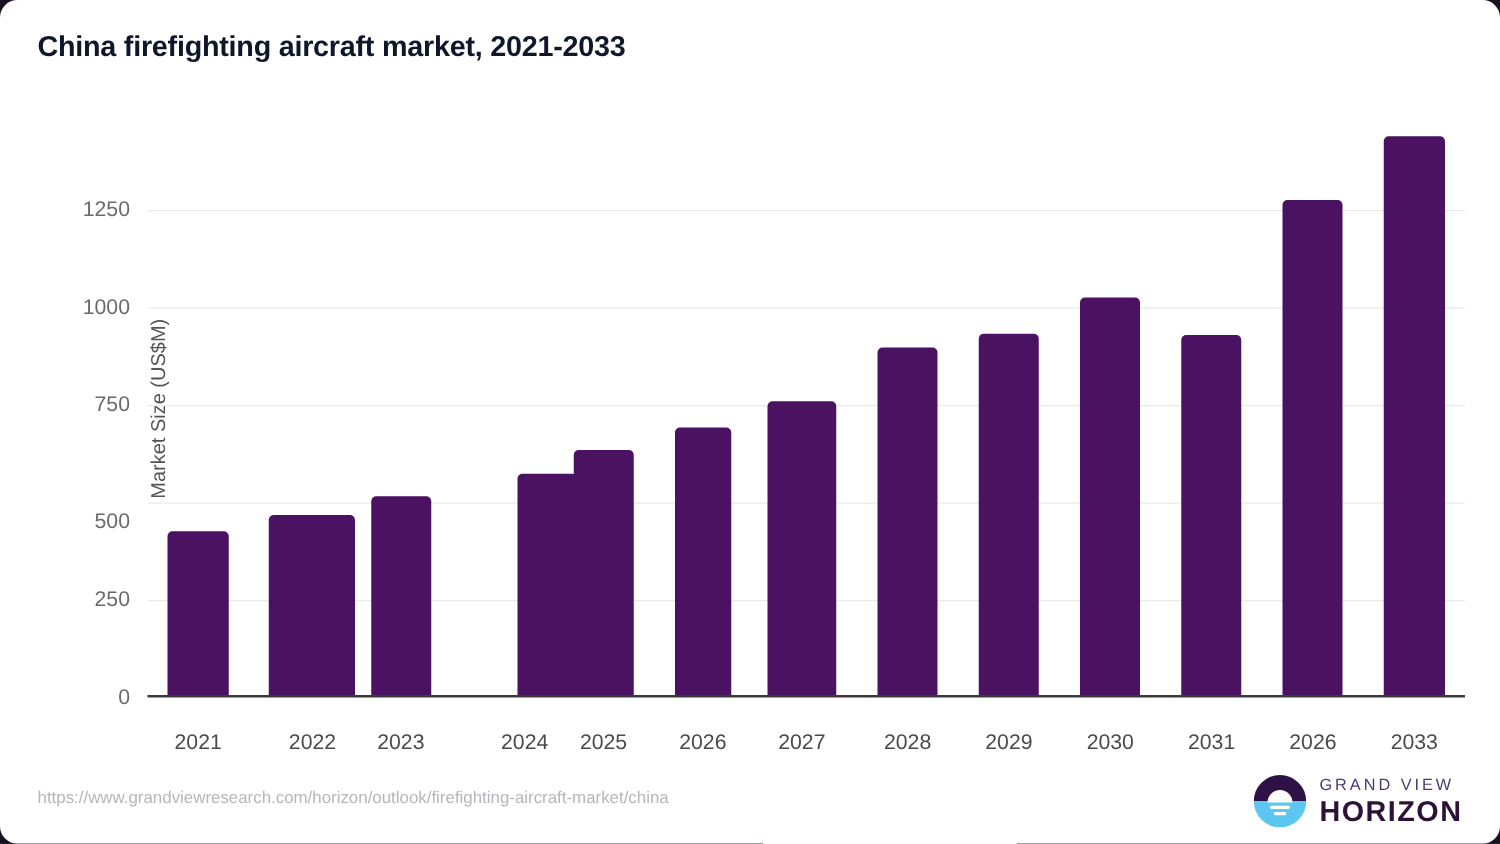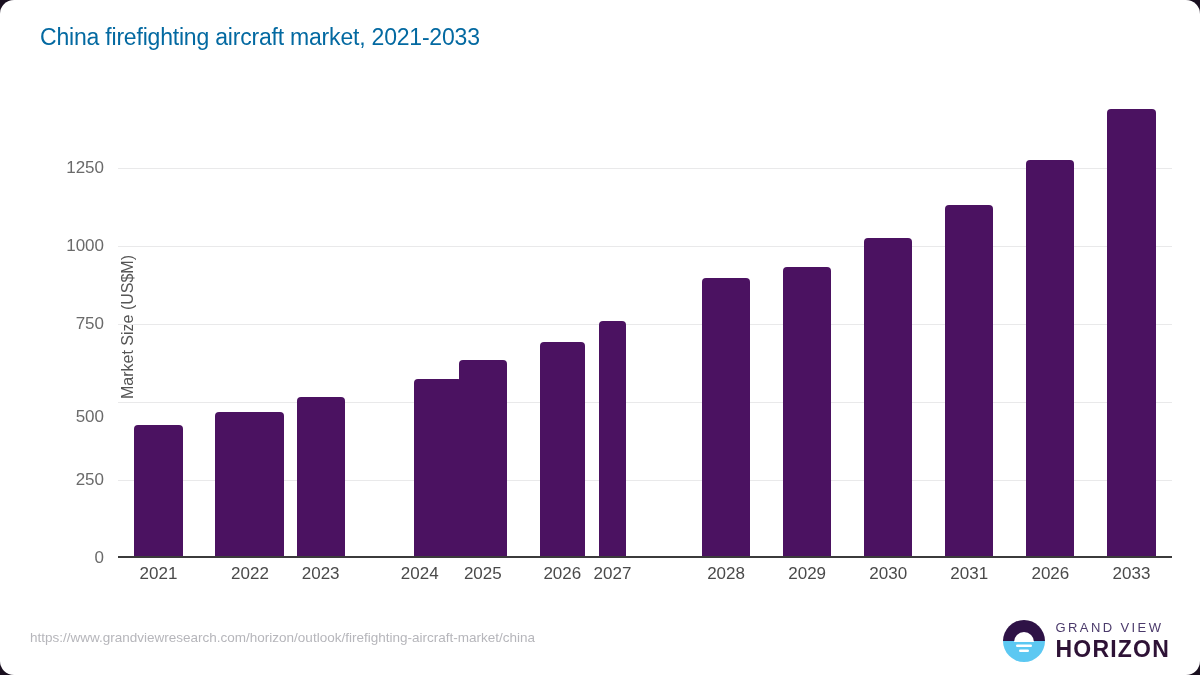--- a/index.html
+++ b/index.html
@@ -19,25 +19,25 @@
     height: 675px;
     background: #ffffff;
     border-radius: 14px;
     overflow: hidden;
     box-sizing: border-box;
   }
 
   
   #chart-title {
     position: absolute;
-    left: 40px;
+    left: 30px;
     top: 24px;
     font-size: 23px;
-    font-weight: normal;
-    color: #0369a1;
+    font-weight: bold;
+    color: #0f172a;
     letter-spacing: -0.2px;
     white-space: nowrap;
   }
 
   
   #plot-area {
     position: absolute;
     left: 118px;
     top: 95px;
     width: 1054px;
@@ -92,21 +92,21 @@
   }
   .bar {
     width: 100%;
     background: #4b1261;
     border-top-left-radius: 4px;
     border-top-right-radius: 4px;
   }
   .x-tick-label {
     position: absolute;
     top: 100%;
-    margin-top: 8px;
+    margin-top: 28px;
     left: 50%;
     transform: translateX(-50%);
     font-size: 17px;
     color: #4a4a4a;
     white-space: nowrap;
   }
 
   
   #source-url {
     position: absolute;
@@ -183,37 +183,37 @@
           <div class="x-tick-label">2024</div>
         </div>
         <div class="bar-group" style="left: 340.726px; width: 48.2408px; height: 195.933px;">
           <div class="bar" title="2025: 628" style="height: 100%; background: rgb(75, 18, 97);"></div>
           <div class="x-tick-label">2025</div>
         </div>
         <div class="bar-group" style="left: 421.803px; width: 45px; height: 214.34px;">
           <div class="bar" title="2026: 687" style="height: 100%; background: rgb(75, 18, 97);"></div>
           <div class="x-tick-label">2026</div>
         </div>
-        <div class="bar-group" style="left: 481px; width: 27px; height: 234.62px;">
+        <div class="bar-group" style="left: 496px; width: 55px; height: 234.62px;">
           <div class="bar" title="2027: 752" style="height: 100%; background: rgb(75, 18, 97);"></div>
           <div class="x-tick-label">2027</div>
         </div>
         <div class="bar-group" style="left: 583.957px; width: 48.2408px; height: 278px;">
           <div class="bar" title="2028: 835" style="height: 100%; background: rgb(75, 18, 97);"></div>
           <div class="x-tick-label">2028</div>
         </div>
         <div class="bar-group" style="left: 665.033px; width: 48.2408px; height: 288.595px;">
           <div class="bar" title="2029: 925" style="height: 100%; background: rgb(75, 18, 97);"></div>
           <div class="x-tick-label">2029</div>
         </div>
         <div class="bar-group" style="left: 746.11px; width: 48.2408px; height: 318.235px;">
           <div class="bar" title="2030: 1020" style="height: 100%; background: rgb(75, 18, 97);"></div>
           <div class="x-tick-label">2030</div>
         </div>
-        <div class="bar-group" style="left: 827.187px; width: 48.2408px; height: 351px;">
+        <div class="bar-group" style="left: 827.187px; width: 48.2408px; height: 288px;">
           <div class="bar" title="2031: 1135" style="height: 100%; background: rgb(75, 18, 97);"></div>
           <div class="x-tick-label">2031</div>
         </div>
         <div class="bar-group" style="left: 908.264px; width: 48.2408px; height: 395.609px;">
           <div class="bar" title="2032: 1268" style="height: 100%; background: rgb(75, 18, 97);"></div>
           <div class="x-tick-label">2026</div>
         </div>
         <div class="bar-group" style="left: 989.341px; width: 48.2408px; height: 446.776px;">
           <div class="bar" title="2033: 1432" style="height: 100%; background: rgb(75, 18, 97);"></div>
           <div class="x-tick-label">2033</div>

